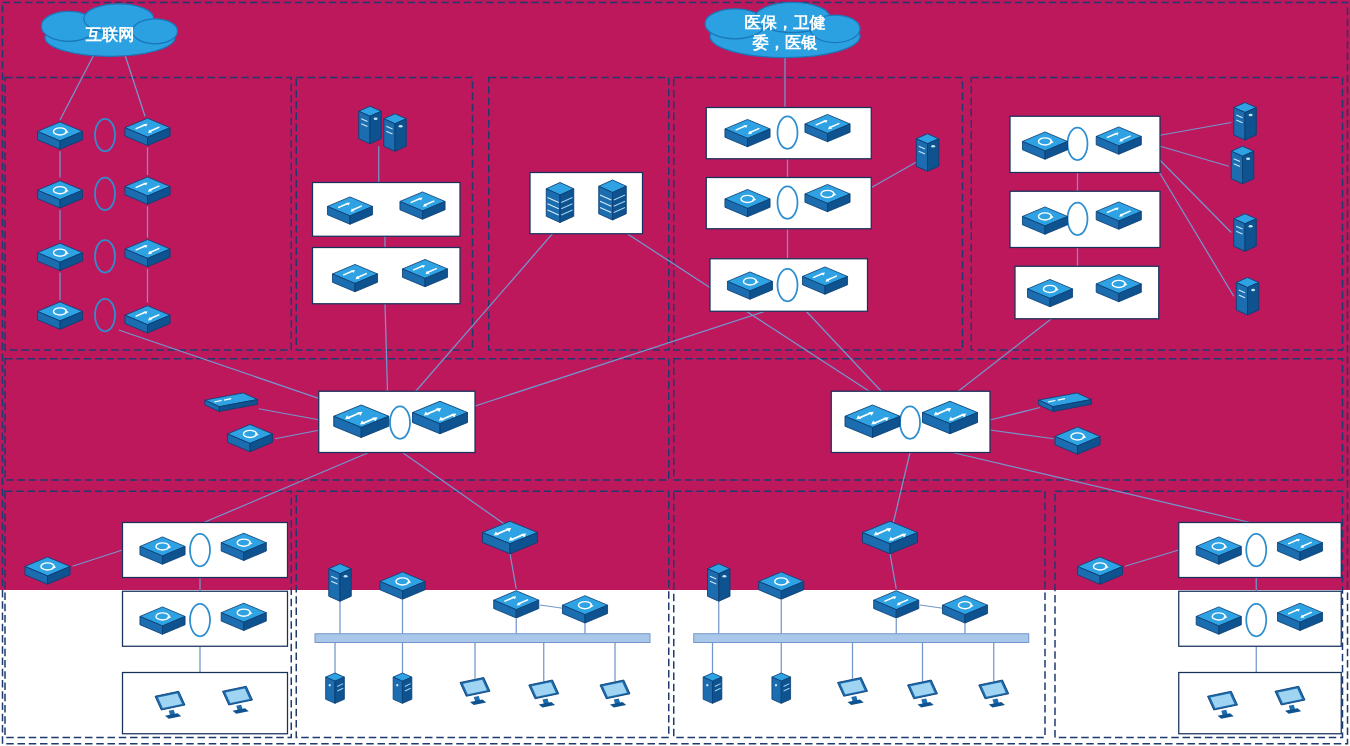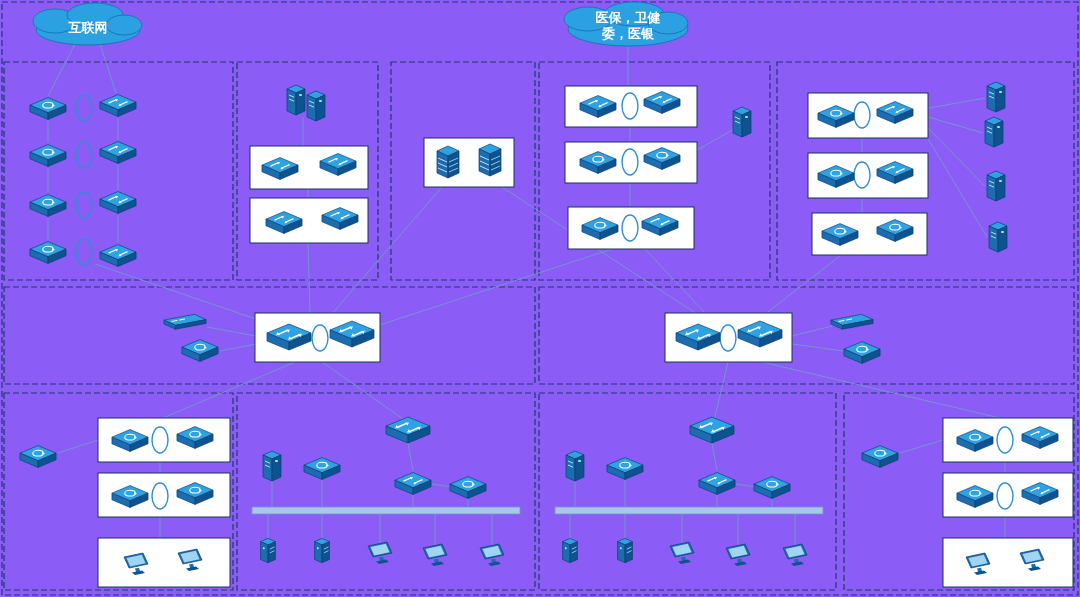--- a/index.html
+++ b/index.html
@@ -1,17 +1,17 @@
 <!DOCTYPE html>
 <html><head>
 <meta charset="utf-8">
 <style>
   html,body{margin:0;padding:0;background:#fff;}
   body{width:1080px;height:597px;overflow:hidden;font-family:"Liberation Sans",sans-serif;}
-  #canvas{position:relative;width:1080px;height:597px;background:#8b5cf6;}
+  #canvas{position:relative;width:1080px;height:472px;background:#be185d;}
   .zone{fill:none;stroke:#1f3a6e;stroke-width:1.2;stroke-dasharray:6 3;}
   .link{stroke:#7396cc;stroke-width:1;fill:none;}
   .bus{fill:#a9c7e9;stroke:#7396cc;stroke-width:0.8;}
   .gbox{fill:#ffffff;stroke:#16325c;stroke-width:1;}
   .ring{fill:none;stroke:#2e8fd0;stroke-width:1.4;}
   .cloud{fill:#2ba1e2;stroke:#1b77b8;stroke-width:1;}
   .cloud-text{fill:#ffffff;font-family:"Liberation Sans",sans-serif;font-size:13px;font-weight:bold;text-anchor:middle;}
 </style>
 </head>
 <body>

